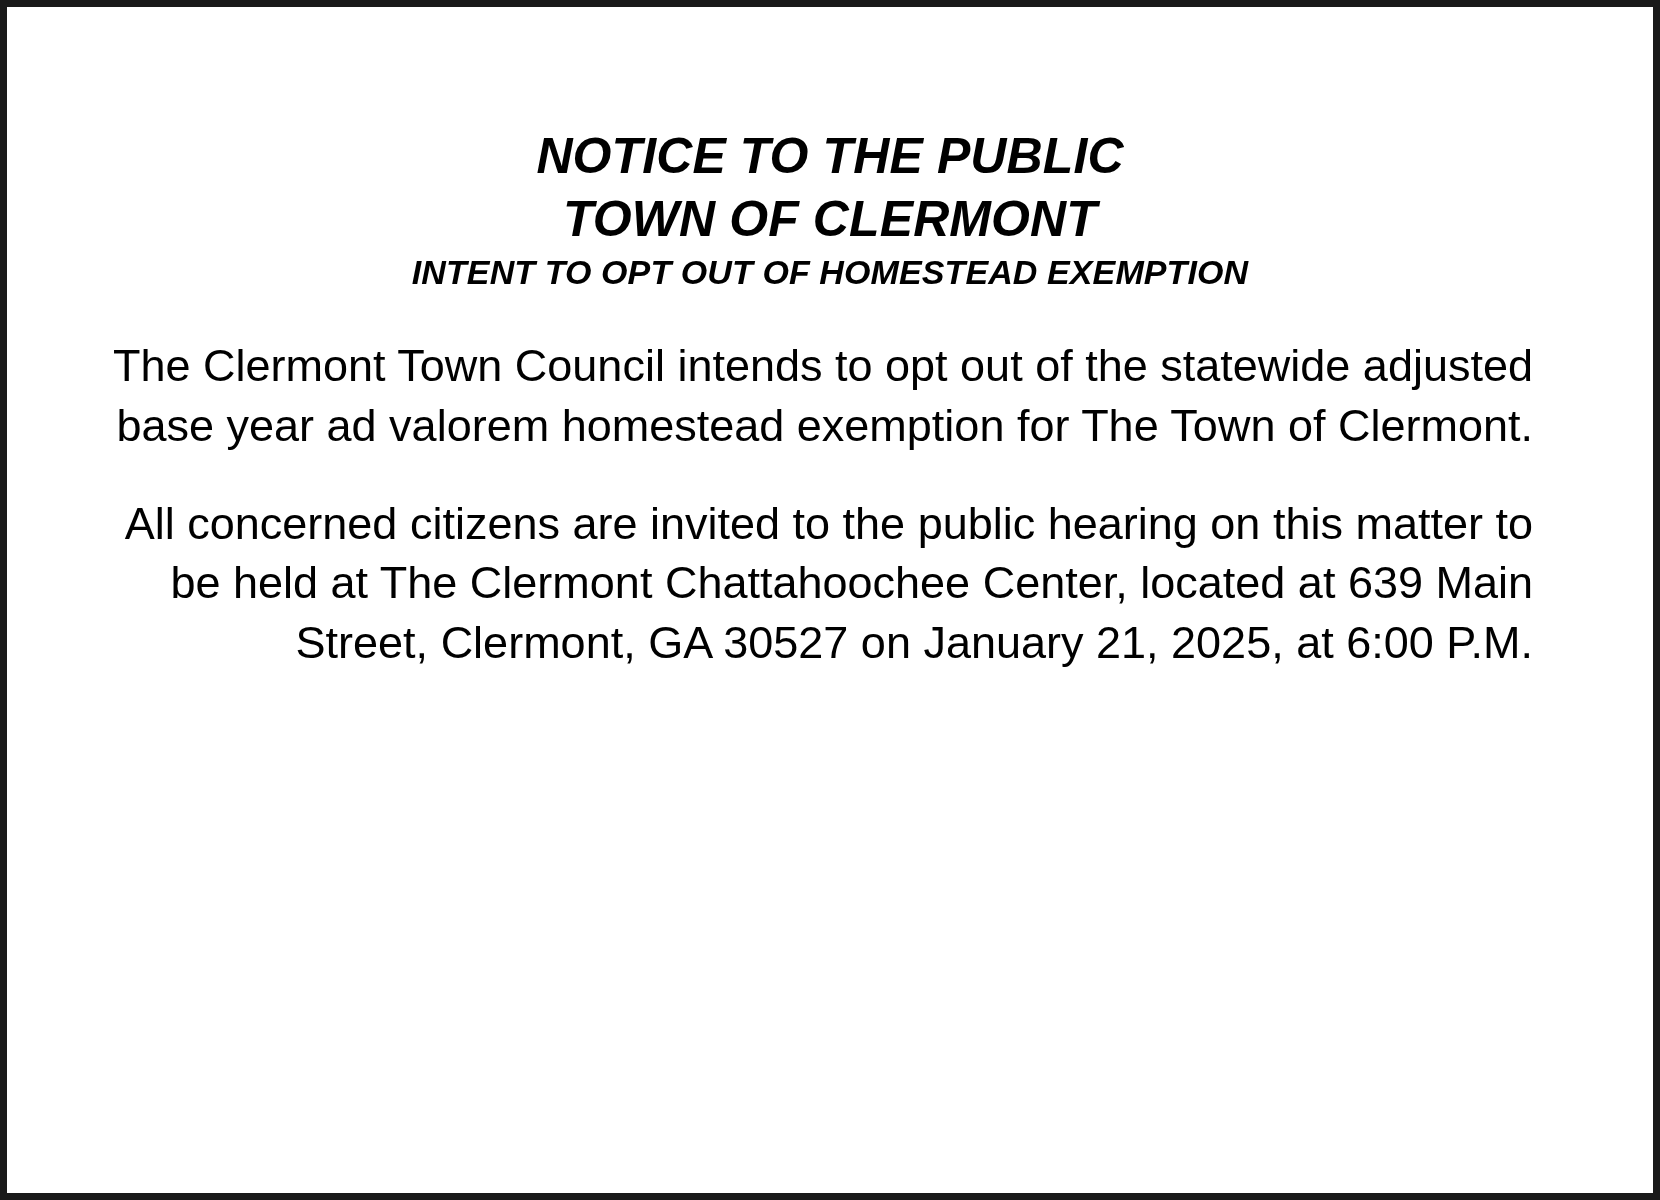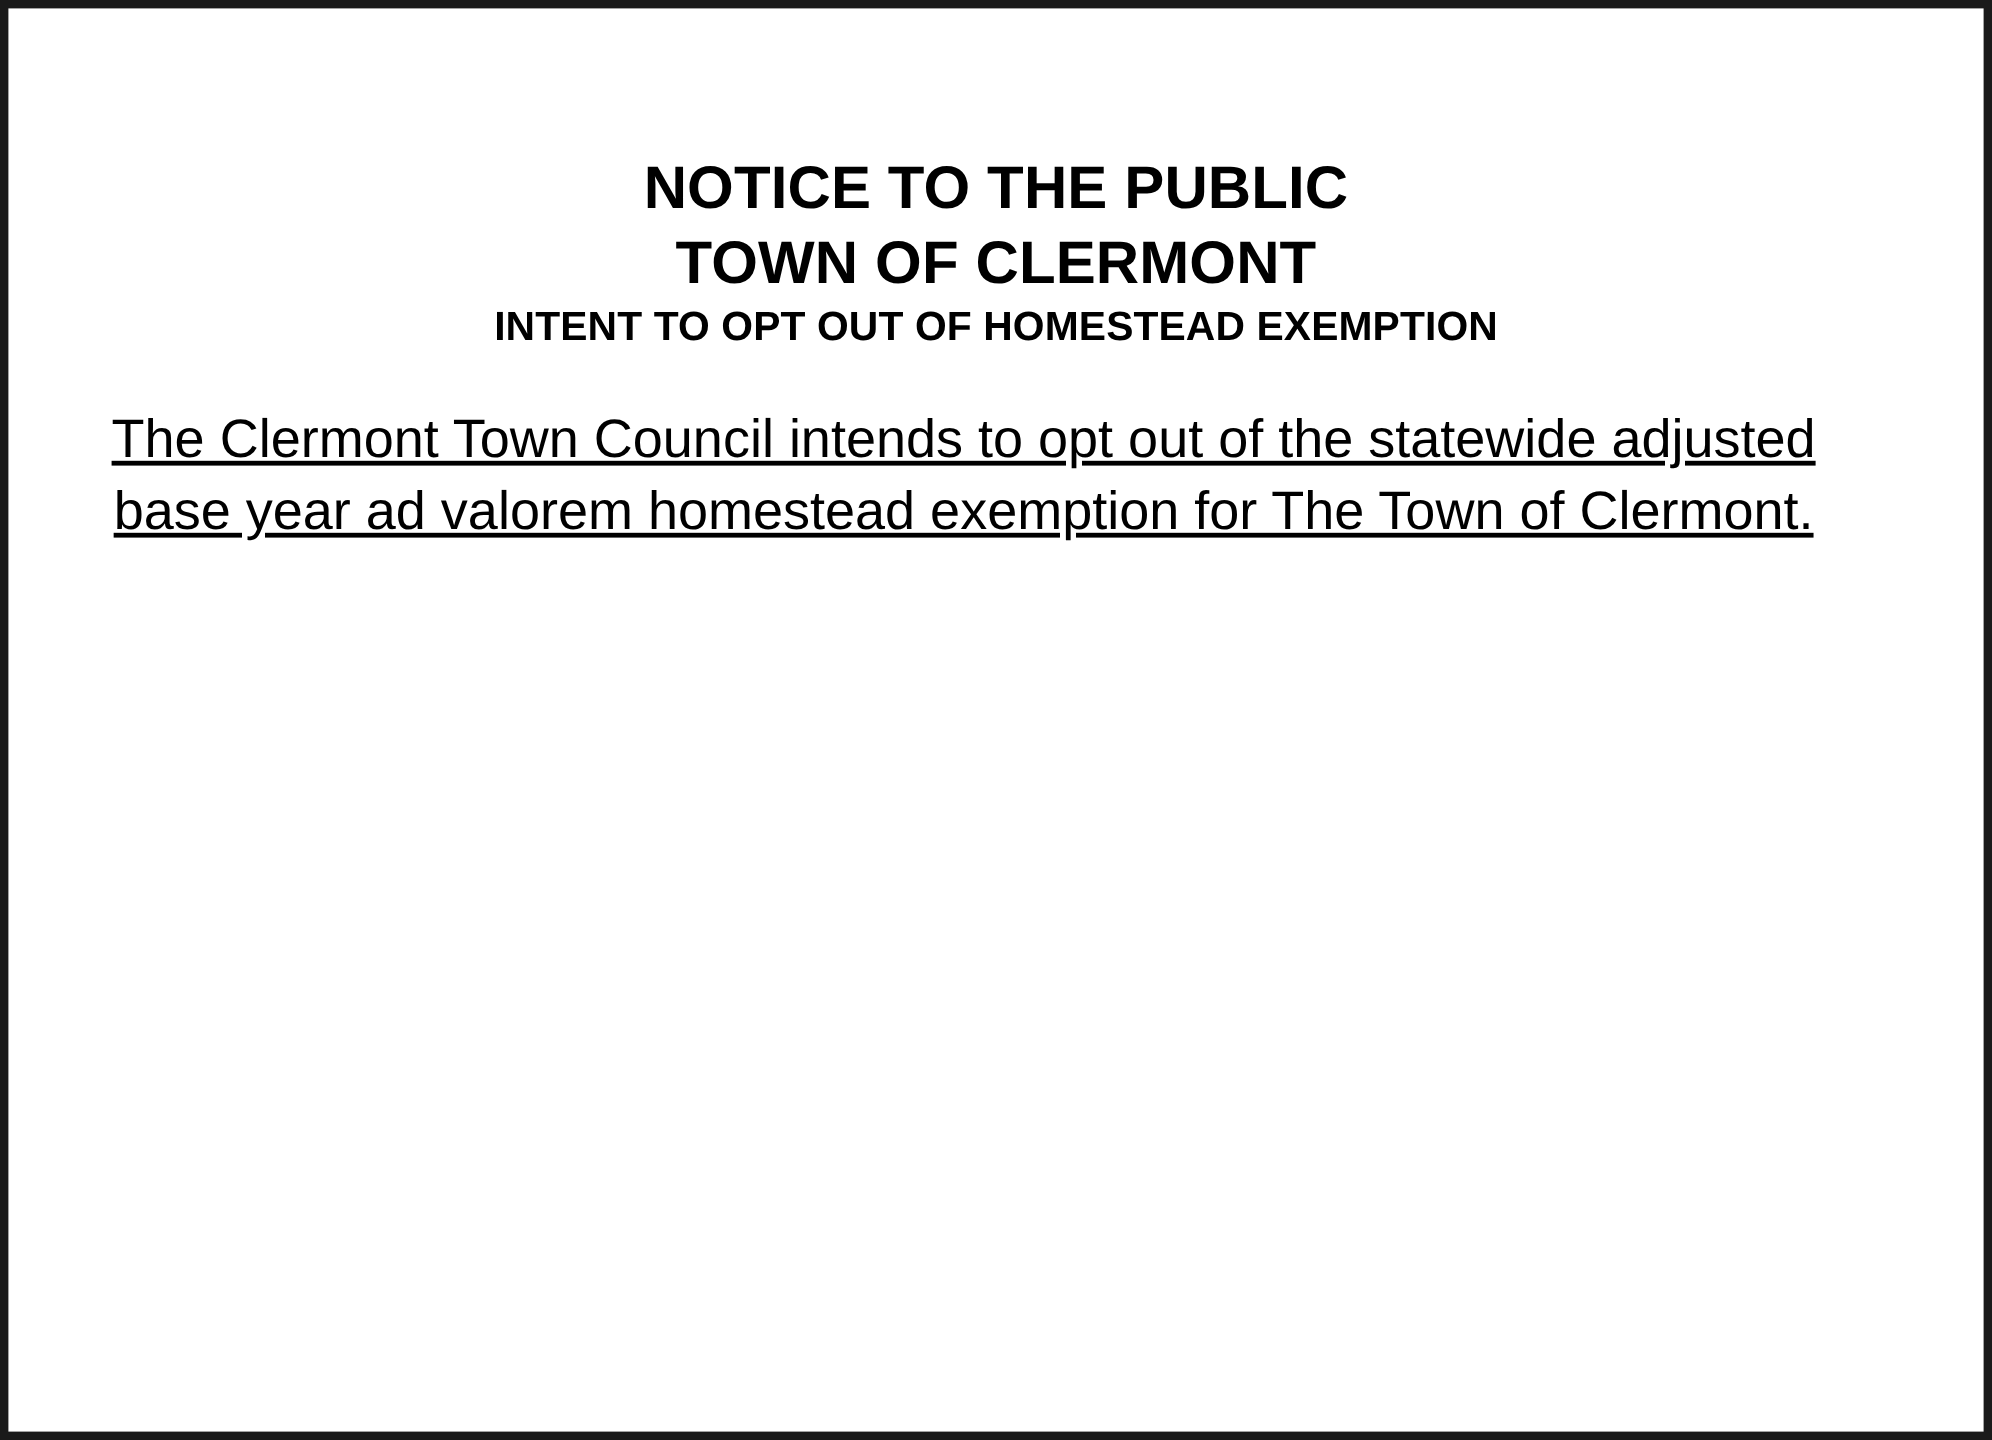--- a/index.html
+++ b/index.html
@@ -24,57 +24,58 @@
   }
   .inner {
     box-sizing: border-box;
     padding: 118px 66px 0 66px;
   }
   .heading {
     text-align: center;
     font-weight: bold;
     line-height: 1.26;
     letter-spacing: 0.1px;
+    font-style: italic;
   }
   .heading .line1,
   .heading .line2 {
     font-size: 50px;
     display: block;
   }
   .heading .line3 {
     font-size: 34px;
     display: block;
     white-space: nowrap;
   }
   .body-text {
     margin-top: 42px;
   }
   .para {
     font-size: 45px;
     line-height: 1.33;
-    text-align: center;
+    text-align: right;
     margin: 16px 0 38px 0;
     letter-spacing: 0.0px;
     max-width: 1460px;
-    text-decoration: underline;
   }
   .para:last-child {
     margin-bottom: 0;
   }
 </style>
 </head>
 <body>
 
 <div class="notice-frame">
   <div class="inner">
 
     <div class="heading">
       <span class="line1">NOTICE TO THE PUBLIC</span>
       <span class="line2">TOWN OF CLERMONT</span>
       <span class="line3">INTENT TO OPT OUT OF HOMESTEAD EXEMPTION</span>
     </div>
 
     <div class="body-text">
       <p class="para">The Clermont Town Council intends to opt out of the statewide adjusted base year ad valorem homestead exemption for The Town of Clermont.</p>
+      <p class="para">All concerned citizens are invited to the public hearing on this matter to be held at The Clermont Chattahoochee Center, located at 639 Main Street, Clermont, GA 30527 on January 21, 2025, at 6:00 P.M.</p>
     </div>
 
   </div>
 </div>
 
 </body></html>

